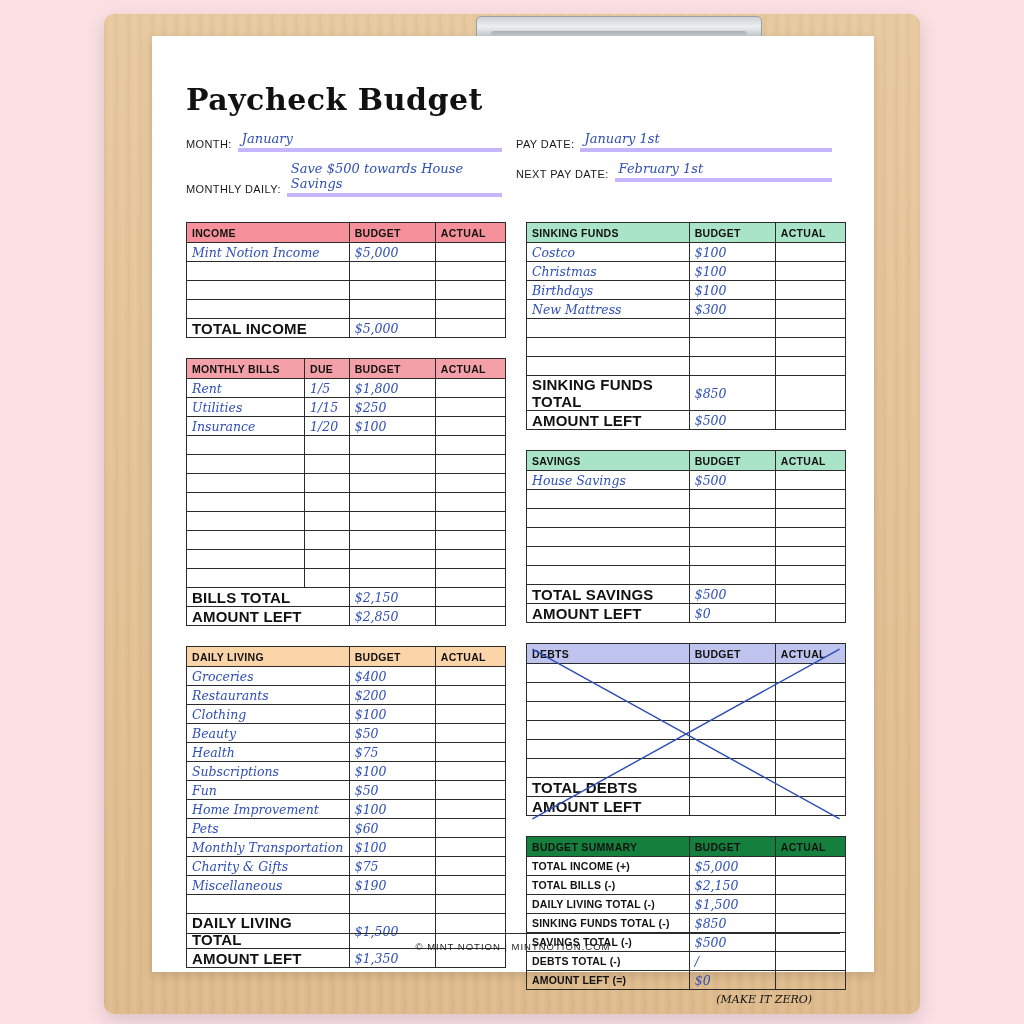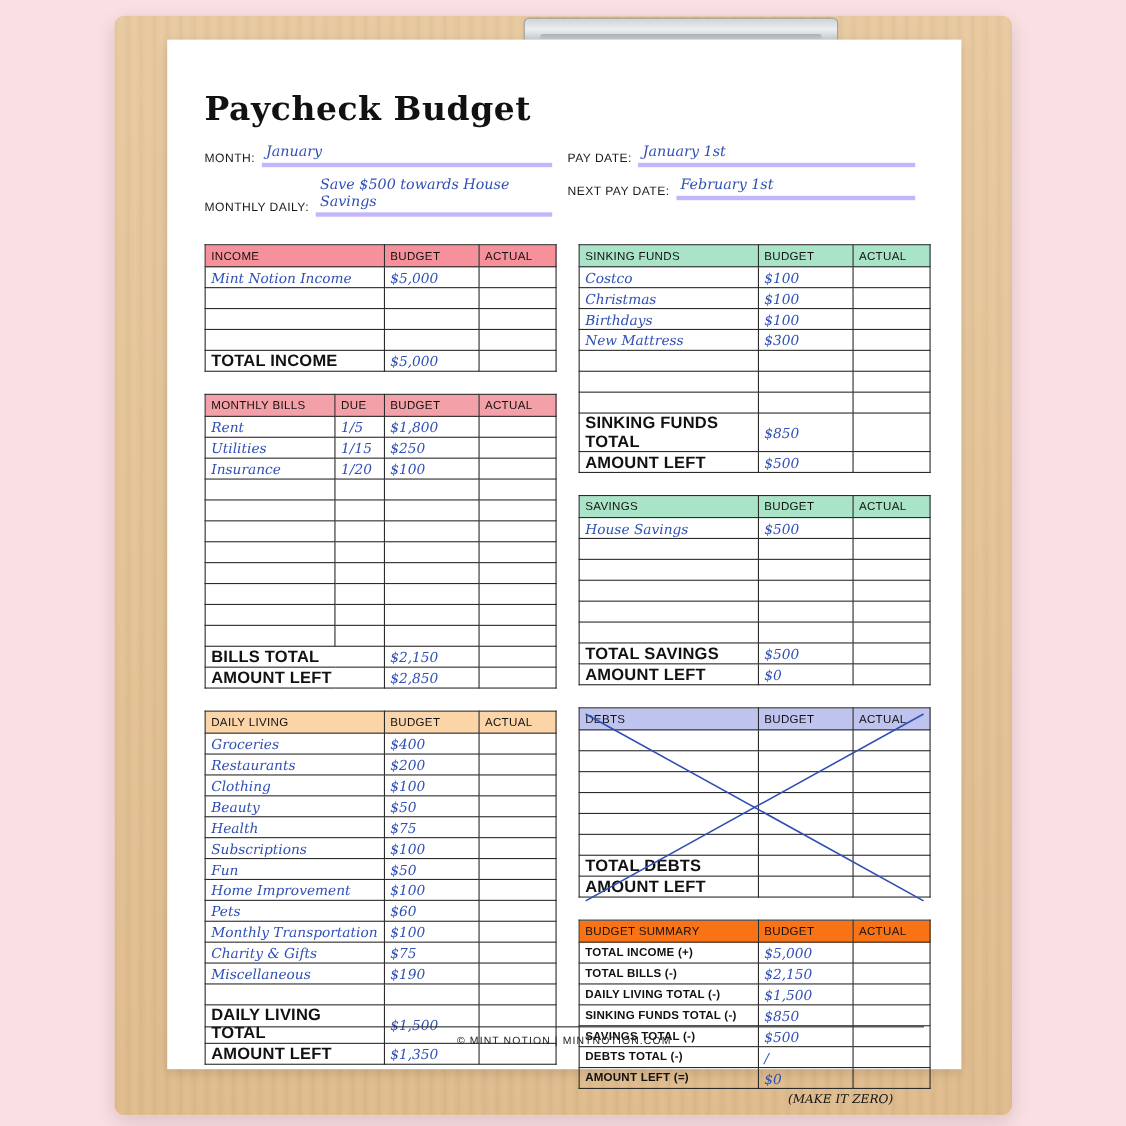--- a/index.html
+++ b/index.html
@@ -67,30 +67,30 @@
   .meta-val {
     flex:1; border-bottom:4px solid #c4b5fd; margin-left:6px; padding:0 0 2px 4px; min-height:16px;
   }
 
   .cols { display:flex; gap:20px; margin-left:6px; }
   .col { width:50%; }
 
   table.sheet { width:100%; border-collapse:collapse; margin-bottom:20px; }
   table.sheet td, table.sheet th { border:1px solid #2b2b2b; height:19px; padding:0 5px; }
   table.sheet thead th {
-    font-size:10.5px; font-weight:normal; letter-spacing:0.3px; text-align:left;
+    font-size:10.5px; font-weight:bold; letter-spacing:0.3px; text-align:left;
     color:#111; border:1px solid #2b2b2b; height:20px;
   }
   thead.hdr-income th { background:#f6909a; }
   thead.hdr-bills th { background:#f4a0a8; }
   thead.hdr-daily th { background:#fbd4a8; }
   thead.hdr-sinking th { background:#a9e3c8; }
   thead.hdr-savings th { background:#a9e3c8; }
   thead.hdr-debts th { background:#bfc4ef; }
-  thead.hdr-summary th { background:#f97316; }
+  thead.hdr-summary th { background:#15803d; }
 
   td.item { font-family:"DejaVu Serif", serif; font-style:italic; color:#2f4fb5; font-size:12.5px; }
   td.val  { font-family:"DejaVu Serif", serif; font-style:italic; color:#2f4fb5; font-size:12.5px; }
   td.total-label { font-size:15px; font-weight:bold; letter-spacing:0.2px; color:#111; border-left:none; border-top:none; border-bottom:none;margin-left:20px;}
   td.sum-label { font-size:10.5px; font-weight:bold; letter-spacing:0.2px; color:#111; }
 
   .colw-budget { width:27%; }
   .colw-actual { width:22%; }
   .colw-due { width:14%; }
 

